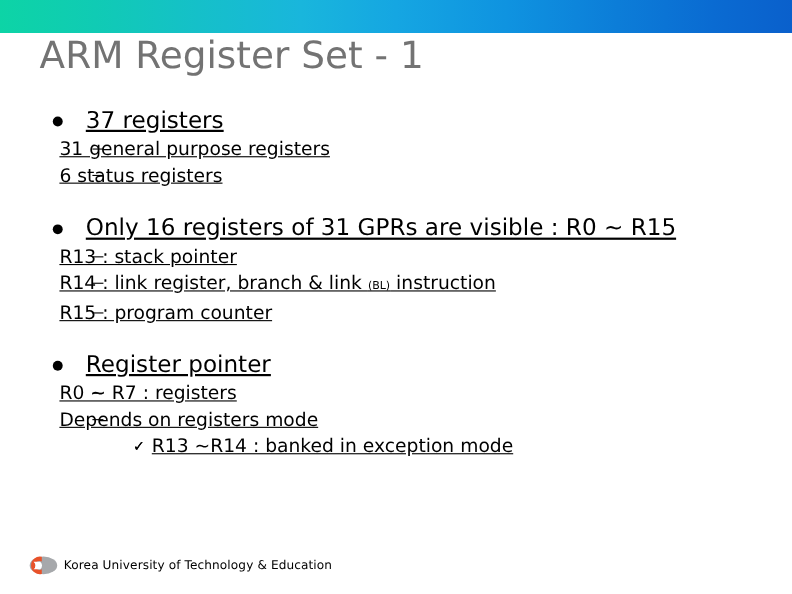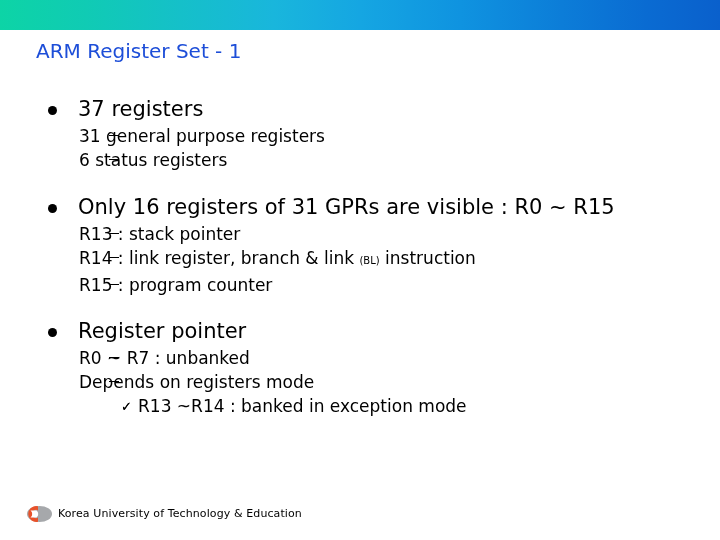--- a/index.html
+++ b/index.html
@@ -37,36 +37,37 @@
        #0f93e0 64%,
        #0c7dd8 78%,
        #0a6bd2 90%,
        #0a60cc 100%);
   }
   
   .title {
     position: absolute;
     left: 36px;
     top: 33px;
-    font-size: 20px;
+    font-size: 34px;
     line-height: 36px;
     font-weight: 400;
-    color: #1d4ed8;
+    color: #737373;
     letter-spacing: 0px;
     white-space: nowrap;
   }
   
   .content {
     position: absolute;
     left: 0;
     top: 95px;
     width: 720px;
   }
   .group {
     position: relative;
+    text-decoration: underline;
   }
   
   .l1 {
     position: relative;
     padding-left: 78px;
     font-size: 21px;
     line-height: 29px;
     white-space: nowrap;
   }
   .l1 .dot {
@@ -78,21 +79,20 @@
     background: #000000;
     border-radius: 50%;
   }
   
   .l2 {
     position: relative;
     padding-left: 54px;
     font-size: 17px;
     line-height: 24px;
     white-space: nowrap;
-    margin-left: 25px;
   }
   .l2 .dash {
     position: absolute;
     left: 84px;
     top: 11px;
     width: 10px;
     height: 1px;
     background: #000000;
   }
   
@@ -191,21 +191,21 @@
 
     <div class="spacer-md"></div>
 
     <div class="group">
       <div class="l1">
         <span class="dot"></span>
         <span>Register pointer</span>
       </div>
       <div class="l2">
         <span class="dash"></span>
-        <span>R0 ~ R7 : unbanked</span>
+        <span>R0 ~ R7 : registers</span>
       </div>
       <div class="l2">
         <span class="dash"></span>
         <span>Depends on registers mode</span>
       </div>
       <div class="l3">
         <span class="check">✓</span>
       </div>
       <div class="l3">
         <span class="check">✓</span>

